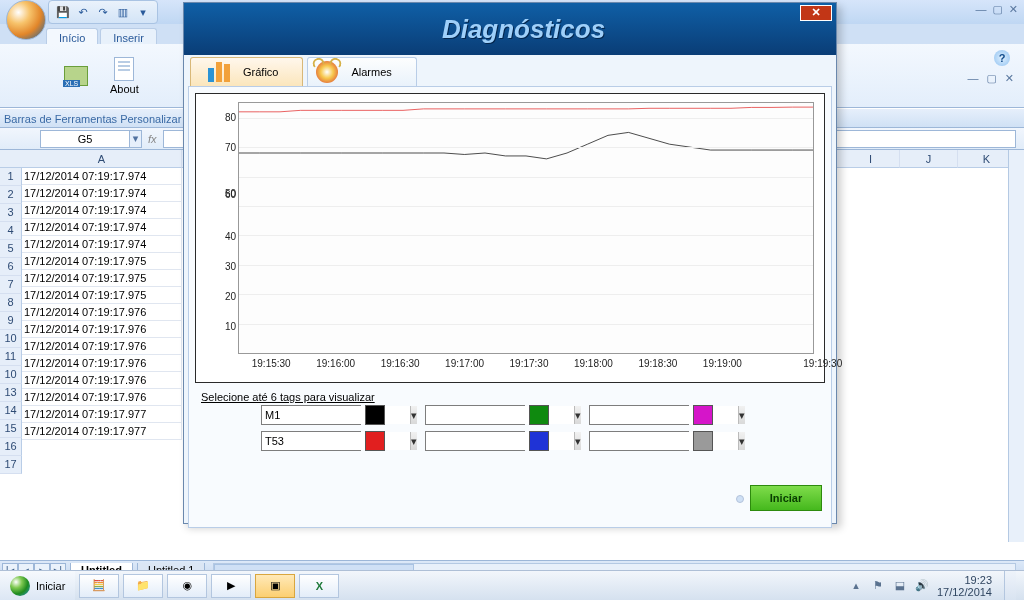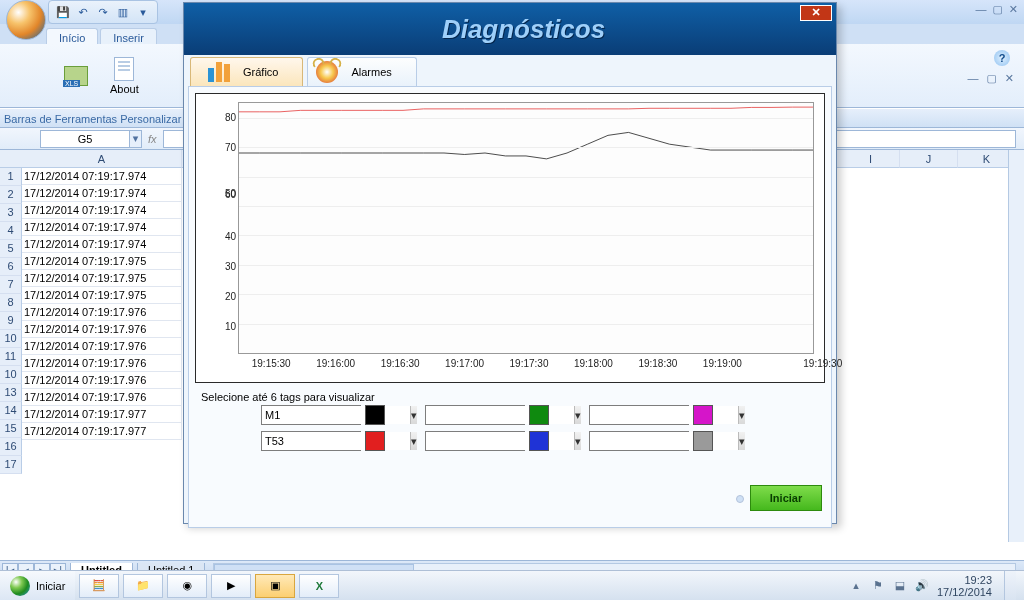--- a/index.html
+++ b/index.html
@@ -74,21 +74,21 @@
   .ico-alarm::after  { right:-4px; transform:rotate(20deg); }
 
   .dlg-body { border:1px solid #b9cde7; margin:0 4px 4px; background:#f8fbfe; height:442px; padding:6px; }
   .chart-wrap { border:1px solid #2a2a2a; height:290px; background:#fff; position:relative; margin-bottom:8px; }
   .plot { position:absolute; left:42px; right:10px; top:8px; bottom:28px; border:1px solid #999; background:#fdfdfd; }
   .grid-h { position:absolute; left:0; right:0; border-top:1px solid #eee; }
   .ylab { position:absolute; right:calc(100% - 40px); transform:translateY(-50%); font-size:10px; color:#222; width:28px; text-align:right; }
   .xlab { position:absolute; top:calc(100% - 24px); transform:translateX(-50%); font-size:10px; color:#222; }
   svg.lines { position:absolute; inset:0; width:100%; height:100%; }
 
-  .sel-label { font-size:11px; margin:2px 0 2px 6px; }
+  .sel-label { font-size:11px; margin:2px 0 2px 6px;text-decoration:underline; }
   .sel-grid { display:flex; gap:40px; padding:0 6px; }
   .sel-col { display:flex; flex-direction:column; gap:6px; }
   .sel-row { display:flex; gap:4px; align-items:center; }
   .combo { width:100px; height:20px; border:1px solid #7d7d7d; background:#fff; display:flex; }
   .combo input { flex:1; border:none; padding:0 3px; font-size:11px; outline:none; }
   .combo .dd { width:16px; background:linear-gradient(#f1f1f1,#d9d9d9); border-left:1px solid #bbb; text-align:center; line-height:18px; color:#333; cursor:pointer; }
   .swatch { width:20px; height:20px; border:1px solid #555; }
   .btn-iniciar { position:absolute; right:14px; bottom:12px; width:72px; height:26px; background:linear-gradient(#7fdc4b,#45b81d); border:1px solid #2d8a0d; color:#083d00; font-weight:bold; cursor:pointer; }
   .led { position:absolute; right:92px; bottom:20px; width:8px; height:8px; border-radius:50%; background:#cfe0f5; border:1px solid #b3c2db; }
 

